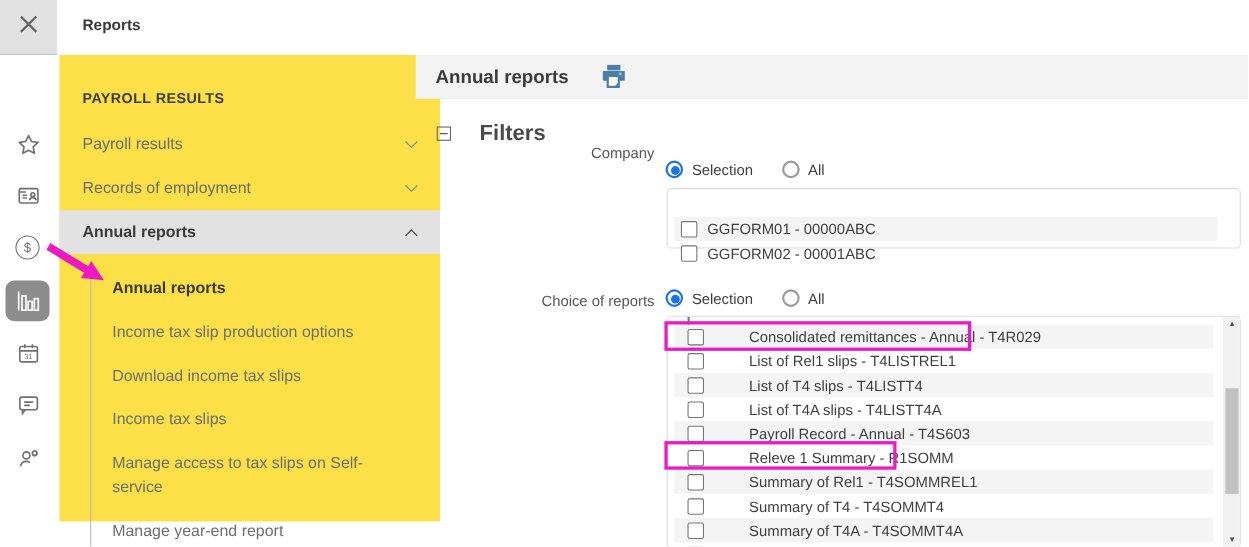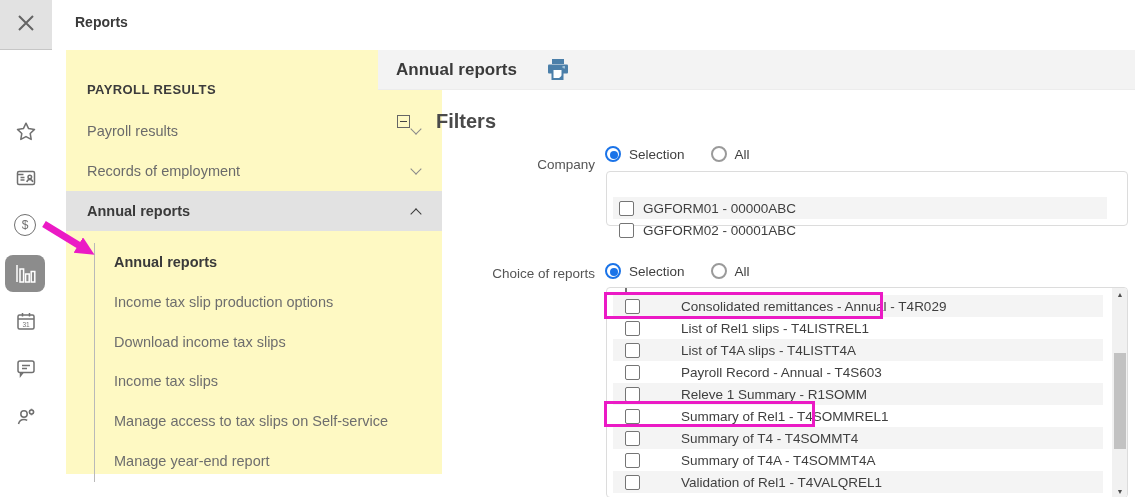--- a/index.html
+++ b/index.html
@@ -15,21 +15,21 @@
   
   .rail { position:absolute; left:0; top:50px; width:52px; bottom:0; background:#fff; }
   .rail-icon { position:absolute; left:14px; width:24px; height:24px; color:#707070; }
   .rail-icon svg { display:block; }
   .chart-btn { position:absolute; left:5px; top:205px; width:40px; height:37px; background:#8c8c8c;
                border-radius:8px; display:flex; align-items:center; justify-content:center; }
   .dollar-circle { border:1.6px solid #707070; border-radius:50%; width:22px; height:22px;
                    display:flex; align-items:center; justify-content:center; font-size:12px; color:#707070; }
 
   
-  .sidebar { position:absolute; left:66px; top:50px; width:376px; height:424px; background:#fef9c3; }
+  .sidebar { position:absolute; left:54px; top:50px; width:346px; height:424px; background:#fde047; }
   .section-title { padding:32px 21px 14px 21px; font-size:13px; font-weight:bold; letter-spacing:.4px; color:#3c3c3c; }
   .group { height:40px; display:flex; align-items:center; padding:0 22px 0 21px; font-size:14.5px; color:#6b6b6b; cursor:pointer; }
   .group-label { flex:1; }
   .chev { width:8px; height:8px; border-right:1.6px solid #8a8a8a; border-bottom:1.6px solid #8a8a8a;
           transform:rotate(45deg); margin-top:-4px; }
   .group.expanded { background:#e2e2e2; font-weight:bold; color:#3a3a3a; }
   .group.expanded .chev { transform:rotate(225deg); border-color:#3a3a3a; margin-top:6px; }
   .subtree { margin:12px 0 0 28px; border-left:1px solid #b9b9b9; padding:0 28px 0 19px; }
   .sub-item { padding:9px 0; font-size:14.5px; color:#6e6e6e; line-height:1.5; cursor:pointer; }
   .sub-item.selected { font-weight:bold; color:#3a3a3a; }
@@ -188,21 +188,21 @@
     </span>
   </div>
 
   <div class="filters-row">
     <span class="minusbox">
         <i></i>
       </span>
     <span class="filters-label">Filters</span>
   </div>
 
-  <div class="field-label" style="top:157px">Company</div>
+  <div class="field-label" style="top:132px">Company</div>
   <div class="radio-row" style="top:146px">
     <span class="radio on"></span>
     <span class="radio-label">Selection</span>
     <span class="radio"></span>
     <span class="radio-label">All</span>
   </div>
   <div class="listbox" id="company-box">
     <div class="rows">
 
     <div class="lrow">
@@ -229,20 +229,24 @@
         <span class="cb"></span>
       </div>
 
     <div class="lrow">
           <span class="cb"></span>
           <span>Consolidated remittances - Annual - T4R029</span>
         </div>
         <div class="lrow">
           <span class="cb"></span>
           <span>List of Rel1 slips - T4LISTREL1</span>
+        </div>
+        <div class="lrow">
+          <span class="cb"></span>
+          <span>List of T4 slips - T4LISTT4</span>
         </div>
         <div class="lrow">
           <span class="cb"></span>
           <span>List of T4A slips - T4LISTT4A</span>
         </div>
         <div class="lrow">
           <span class="cb"></span>
           <span>Payroll Record - Annual - T4S603</span>
         </div>
         <div class="lrow">

